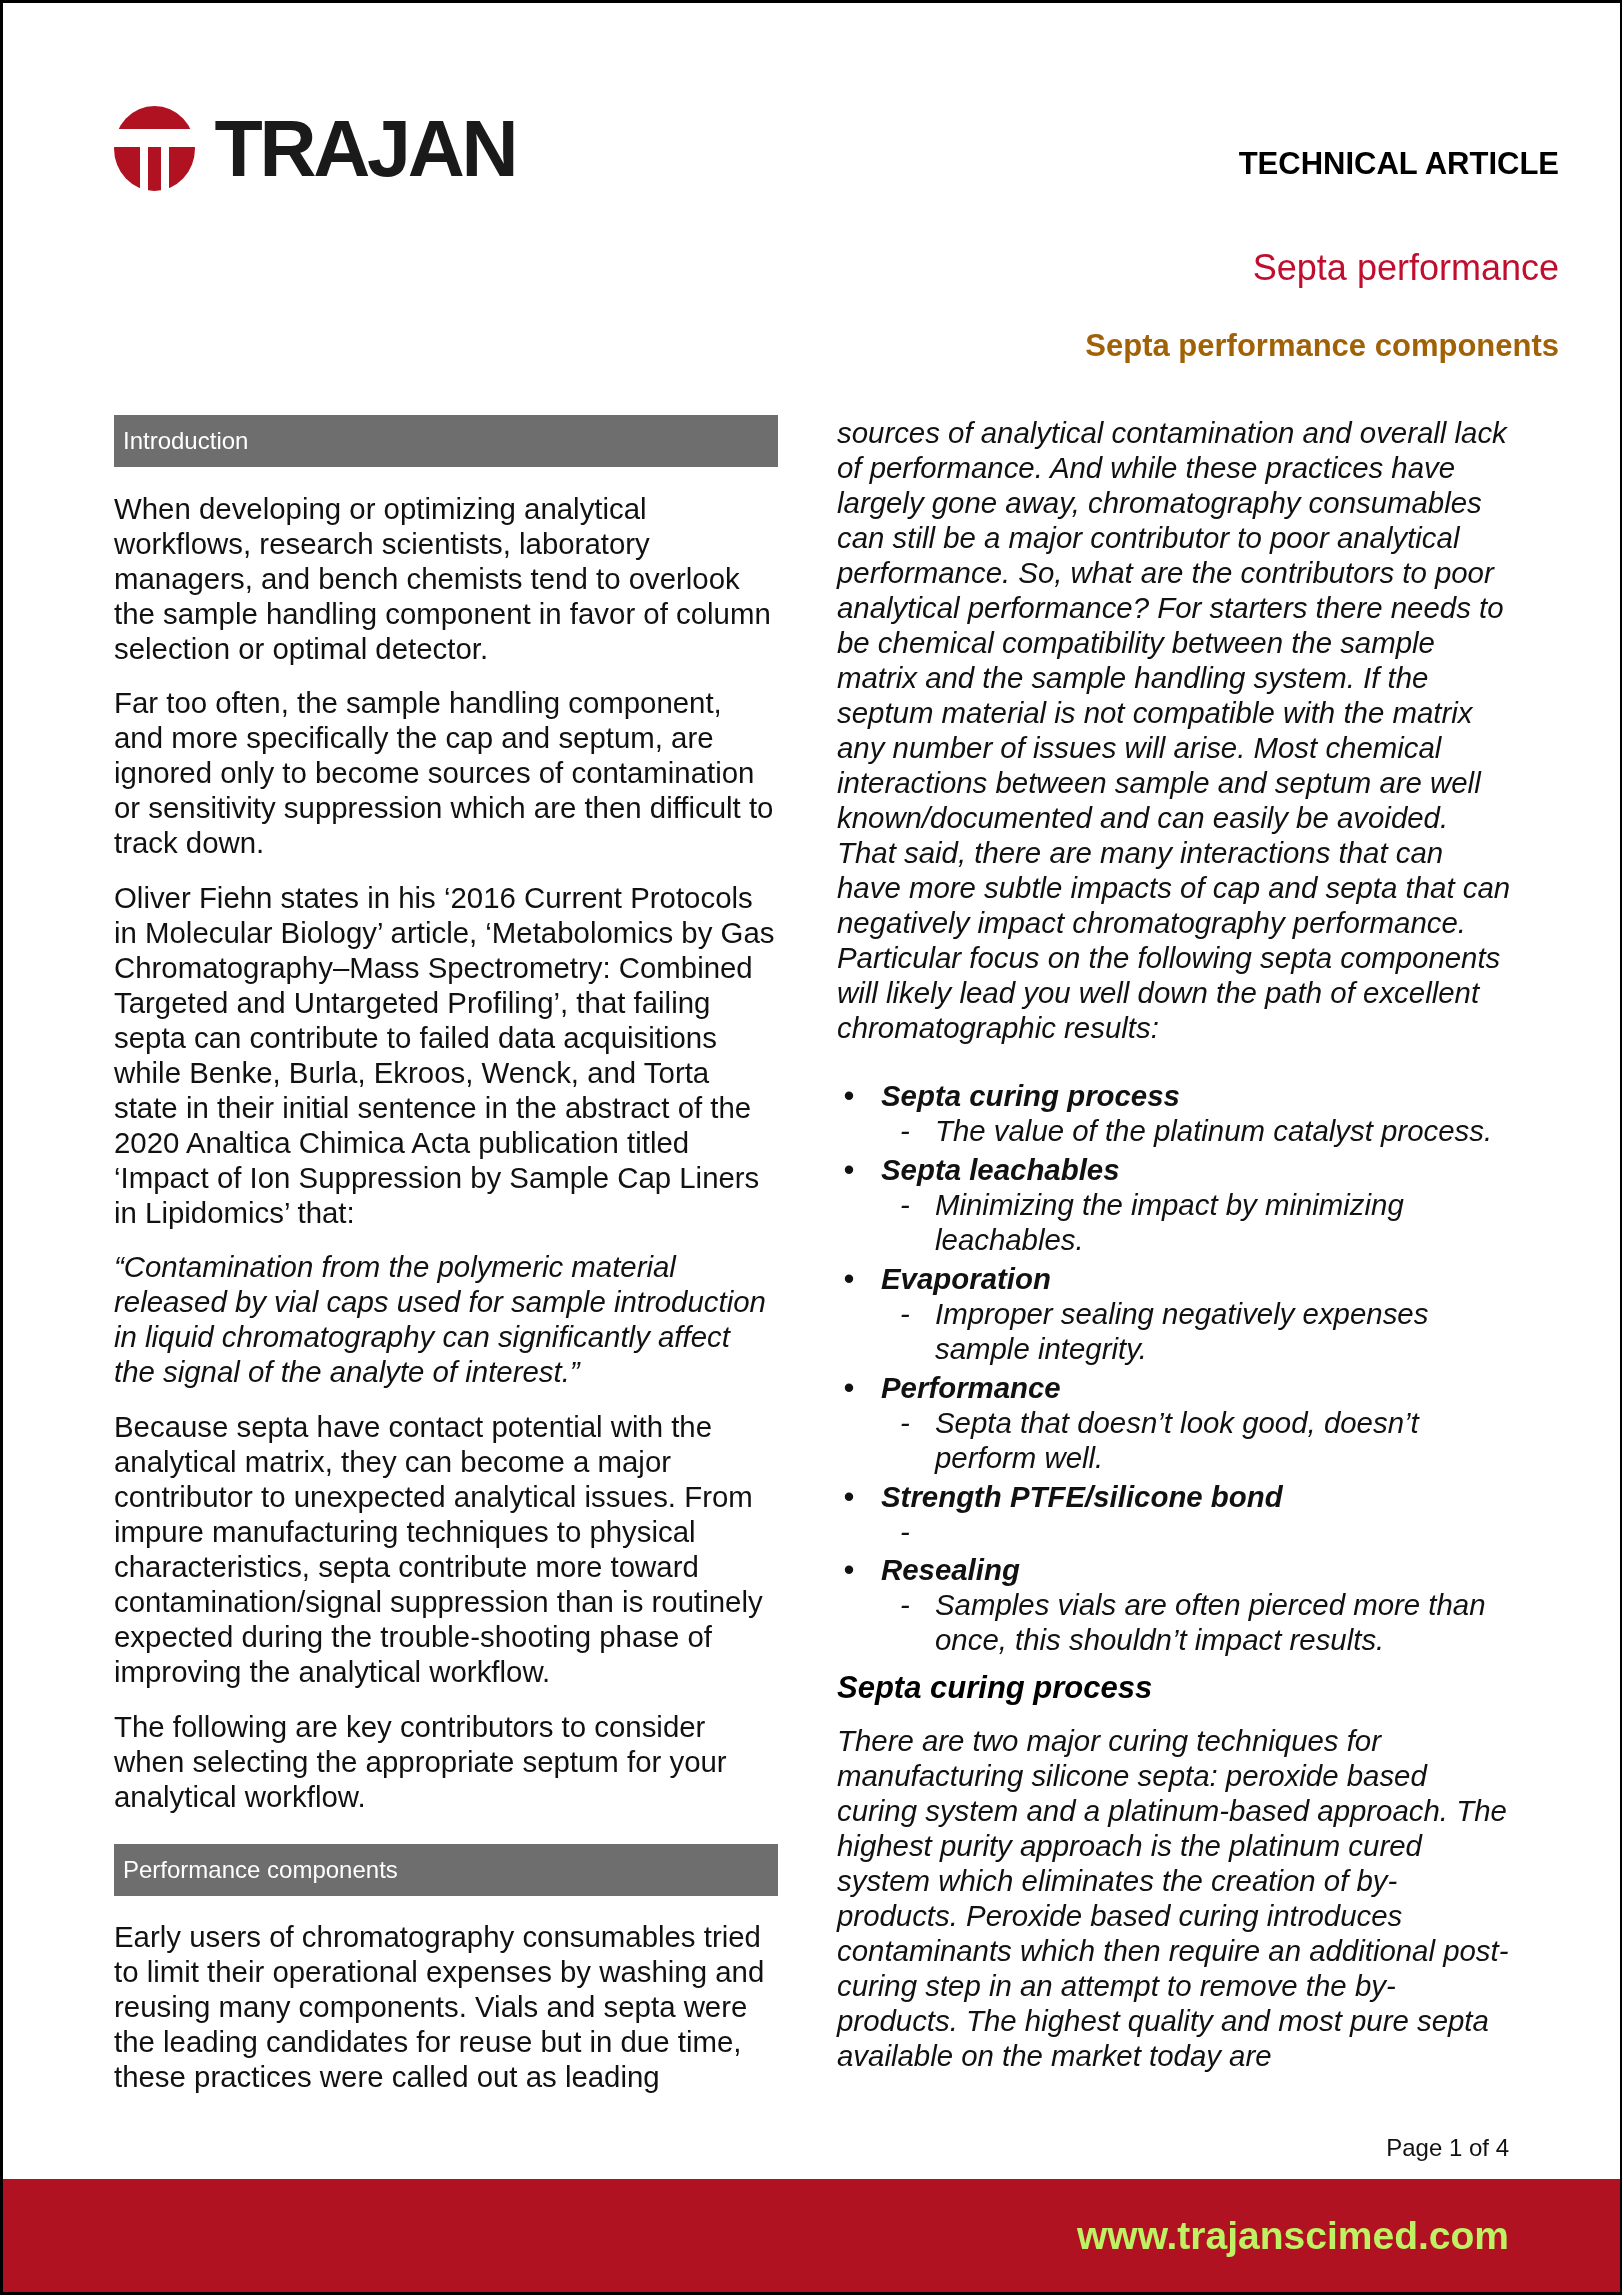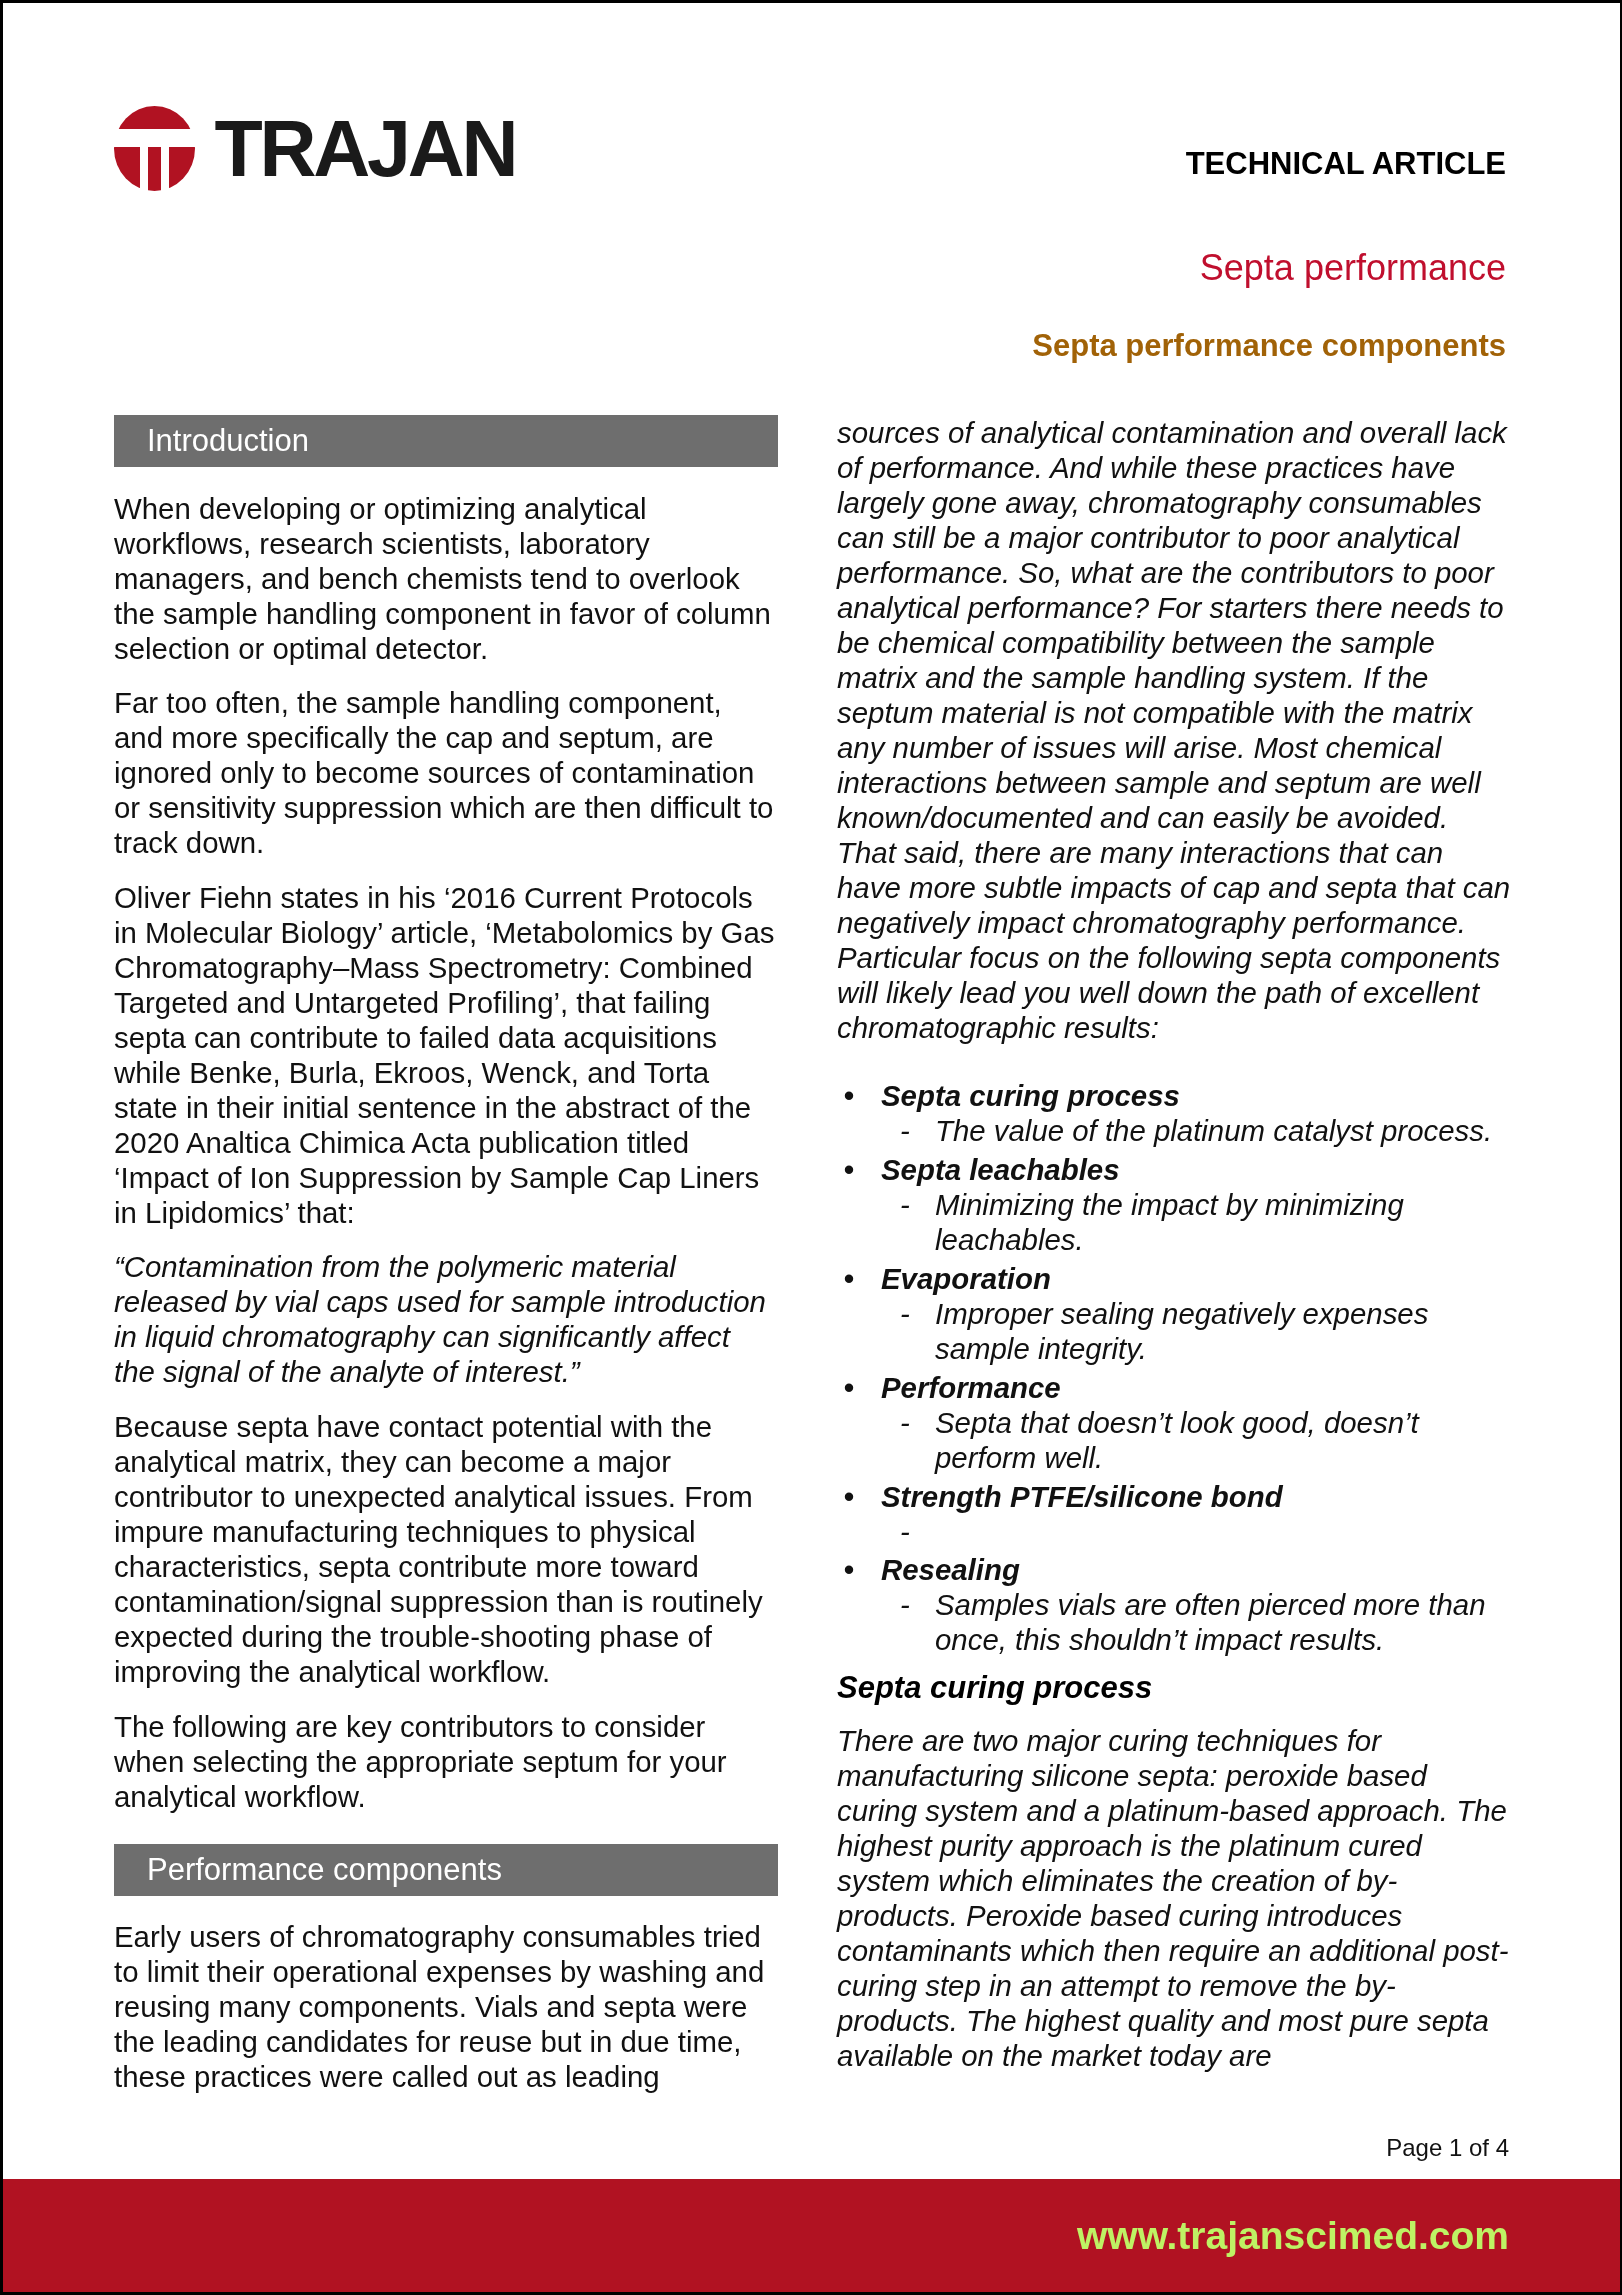--- a/index.html
+++ b/index.html
@@ -15,21 +15,21 @@
     background:#ffffff;
     border:3.9px solid #000;
     box-sizing:border-box;
     font-family:"Liberation Sans", sans-serif;
     color:var(--ink);
     overflow:hidden;
   }
   
   .header{
     position:absolute;top:0;left:0;right:0;
-    padding:103px 114px 0 111px;
+    padding:103px 61px 0 111px;
     display:flex;justify-content:space-between;align-items:flex-start;
   }
   .logo{display:flex;align-items:center;gap:19.6px;}
   .logo-mark{position:relative;width:81px;height:85px;flex:0 0 auto;}
   .logo-mark .oval{position:absolute;inset:0;background:var(--brand-red);border-radius:50%;}
   .logo-mark .band{position:absolute;left:-1.3px;right:-1.3px;top:23px;height:17.7px;background:#fff;}
   .logo-mark .slot-l{position:absolute;top:41px;bottom:-1.3px;left:26px;width:7.9px;background:#fff;}
   .logo-mark .slot-r{position:absolute;top:41px;bottom:-1.3px;right:26px;width:7.9px;background:#fff;}
   .logo-text{
     font-size:79px;font-weight:bold;letter-spacing:-3.3px;
@@ -44,21 +44,21 @@
     position:absolute;top:412px;left:111px;right:111px;
     display:flex;gap:59px;align-items:flex-start;
   }
   .col{font-size:29.4px;line-height:35px;}
   .col-left{width:664px;flex:0 0 auto;}
   .col-right{width:677px;flex:0 0 auto;font-style:italic;}
   .col p{margin:0 0 19.6px 0;}
   .section-bar{
     background:var(--bar-gray);color:#ffffff;
     height:52px;line-height:52px;
-    font-size:31px;padding-left:33px;
+    font-size:24px;padding-left:9px;
     margin:0 0 23.6px 0;
   }
   .section-bar.second{margin-top:30px;}
   .quote{font-style:italic;}
   
   .bullets{list-style:none;margin:33px 0 0 0;padding:0;}
   .bullets li{margin-bottom:3.9px;}
   .b-title{display:flex;font-weight:bold;}
   .b-title .dot{flex:0 0 44px;padding-left:6.5px;box-sizing:border-box;}
   .b-sub{display:flex;padding-left:63px;}

